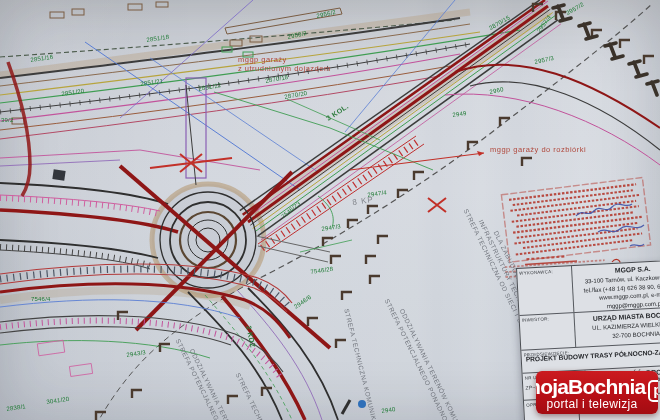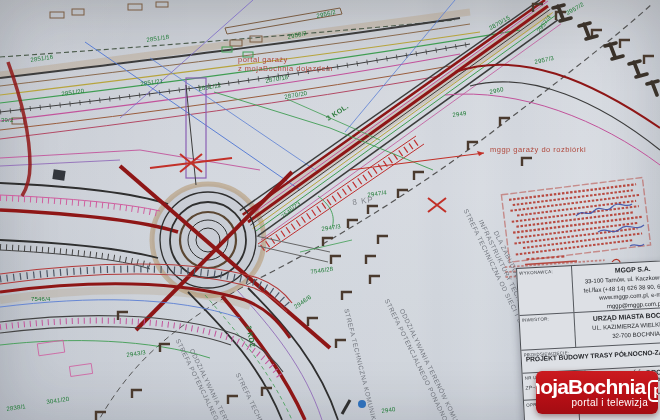--- a/index.html
+++ b/index.html
@@ -41,21 +41,21 @@
     position:absolute;left:536px;top:371px;width:122px;height:43px;
     background:linear-gradient(180deg,#cb1b20 0%,#b80f16 55%,#a30c12 100%);
     border-radius:6px;box-shadow:0 2px 6px rgba(60,0,0,.45);
     color:#fff;overflow:hidden;z-index:30;
   }
   .wm-row{display:flex;align-items:center;justify-content:center;margin-top:4px;}
   .wm-brand{font-size:21px;font-weight:800;letter-spacing:-.8px;}
   .wm-tld{display:inline-block;border:2px solid #fff;border-radius:5px;
     font-size:15px;font-weight:800;padding:0 3px 1px;margin-left:3px;
     position:relative;top:4px;line-height:1.1;}
-  .wm-tag{font-size:10px;text-align:right;padding-right:10px;margin-top:-2px;letter-spacing:.3px;}
+  .wm-tag{font-size:12px;text-align:center;padding-right:10px;margin-top:-2px;letter-spacing:.3px;}
 </style>
 </head>
 <body>
 
 <div id="photo">
 
   <svg width="660" height="420" viewBox="0 0 660 420">
 
     <path d="M0,75 C150,55 300,35 470,12" stroke="rgba(175,140,95,.28)" stroke-width="7" fill="none"></path>
     <path d="M250,218 L548,10" stroke="rgba(175,140,95,.25)" stroke-width="12" fill="none"></path>
@@ -244,22 +244,22 @@
       <path d="M576,216 c6,-8 12,2 18,-5 c6,-7 12,3 18,-4 c6,-7 14,2 20,-3"></path>
       <path d="M598,232 c8,-6 14,4 22,-3 c8,-7 16,3 24,-4"></path>
       <path d="M630,246 c6,-4 10,3 14,-2"></path>
     </g>
     <path d="M612,262 c4,-5 9,-2 8,3 c-1,5 -8,4 -7,-1" stroke="#b33226" stroke-width="1.2" fill="none"></path>
 
     <circle cx="362" cy="404" r="4" fill="#2f6fb8"></circle>
     <path d="M350,400 l-8,14" stroke="#2f2f2f" stroke-width="3" fill="none"></path>
   </svg>
 
-  <span class="lbl rednote" style="left:238px;top:56px;">portal garaży</span>
-  <span class="lbl rednote" style="left:238px;top:65px;">z mojaBochnia dojazdem</span>
+  <span class="lbl rednote" style="left:238px;top:56px;">mggp garaży</span>
+  <span class="lbl rednote" style="left:238px;top:65px;">z utrudnionym dojazdem</span>
   <span class="lbl rednote" style="left:490px;top:146px;">mggp garaży do rozbiórki</span>
 
   <span class="lbl roadlabel" style="left:325px;top:116px;transform:rotate(-33deg);">3 KOL.</span>
   <span class="lbl roadlabel" style="left:252px;top:325px;transform:rotate(78deg);">2 KDZ</span>
   <span class="lbl graylabel" style="left:352px;top:199px;transform:rotate(-8deg);">8 KP</span>
 
   <span class="lbl zone" style="left:468px;top:208px;transform:rotate(64deg);">STREFA TECHNICZNA OD SIECI I URZĄDZEŃ</span>
   <span class="lbl zone" style="left:483px;top:219px;transform:rotate(64deg);">INFRASTRUKTURY TECHNICZNEJ</span>
   <span class="lbl zone" style="left:498px;top:230px;transform:rotate(64deg);">DLA ZABUDOWY MIESZKANIOWEJ</span>
   <span class="lbl zone" style="left:389px;top:298px;transform:rotate(64deg);">STREFA POTENCJALNEGO PONADNO</span>

